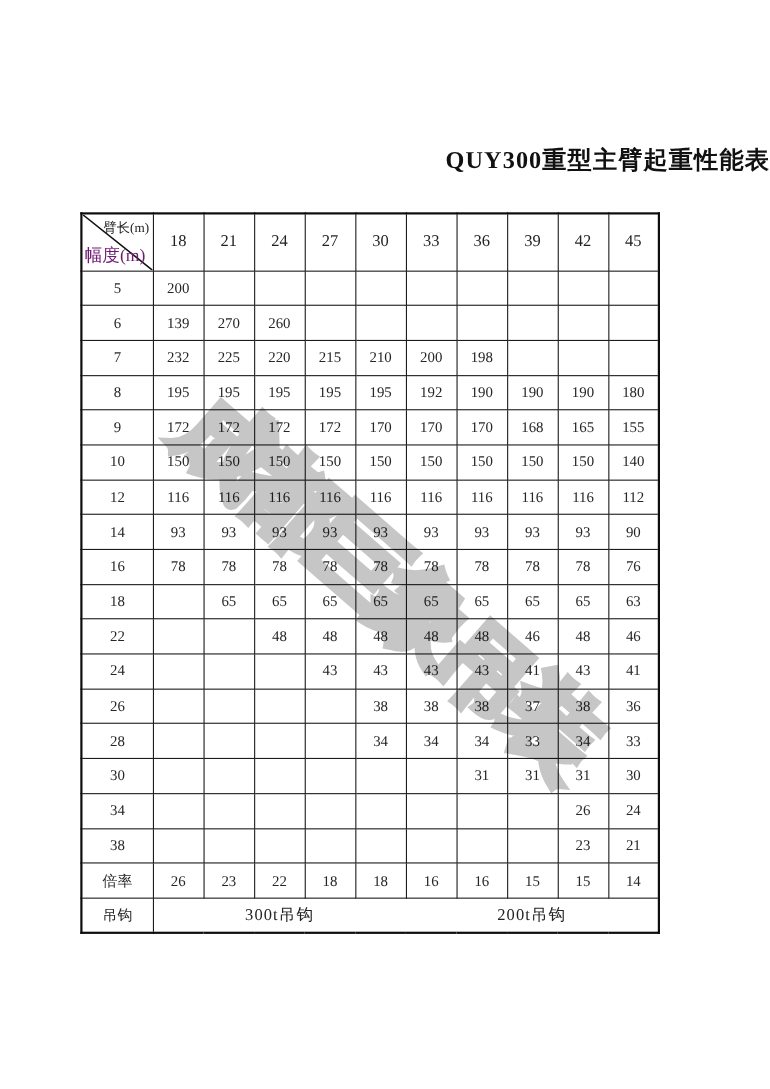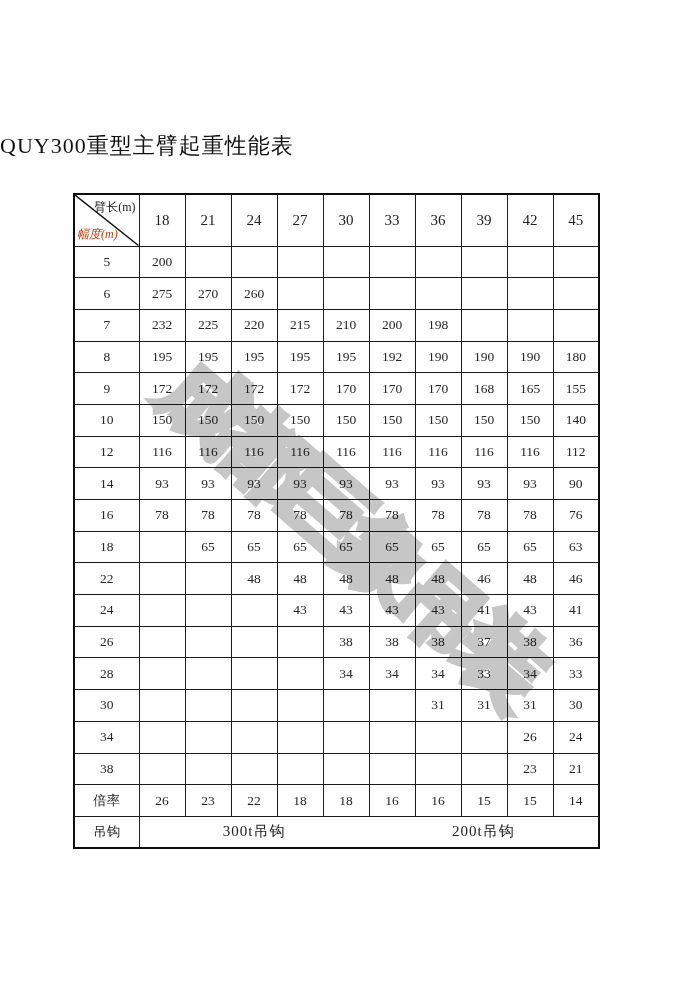--- a/index.html
+++ b/index.html
@@ -9,23 +9,23 @@
     font-family:"Liberation Serif","DejaVu Serif",serif;
     color:#1f1f1f;
     position:relative;
     overflow:hidden;
   }
   .page { position:absolute; inset:0; background:#fff; }
 
   .doc-title {
     position:absolute;
     top:131px; left:0; width:100%;
-    text-align:left;
+    text-align:right;
     font-size:22px;
-    font-weight:400;
+    font-weight:700;
     letter-spacing:1px;
     color:#111;
   }
 
   table.perf {
     position:absolute;
     left:73px; top:193px;
     width:525px;
     border-collapse:collapse;
     table-layout:fixed;
@@ -50,21 +50,21 @@
 
   th.corner { position:relative; }
   th.corner svg { position:absolute; inset:0; width:100%; height:100%; }
   th.corner line { stroke:#111; stroke-width:1.4; vector-effect:non-scaling-stroke; }
   .corner-top {
     position:absolute; top:4px; right:3px;
     font-size:12px; color:#222; white-space:nowrap;
   }
   .corner-bottom {
     position:absolute; bottom:3px; left:2px;
-    font-size:12px; color:#c2410c; white-space:nowrap;font-style:italic;
+    font-size:16px; color:#701a75; white-space:nowrap;
   }
 
   td.hook-cell > div {
     display:flex; width:100%;
   }
   td.hook-cell span {
     flex:1; text-align:center;
     font-size:15px; color:#222; letter-spacing:1px;
   }
 
@@ -137,21 +137,21 @@
           <td class="cell-num"></td>
           <td class="cell-num"></td>
           <td class="cell-num"></td>
           <td class="cell-num"></td>
           <td class="cell-num"></td>
           <td class="cell-num"></td>
           <td class="cell-num"></td>
         </tr>
         <tr class="data-row">
           <th class="row-label">6</th>
-          <td class="cell-num">275</td>
+          <td class="cell-num">139</td>
           <td class="cell-num">270</td>
           <td class="cell-num">260</td>
           <td class="cell-num"></td>
           <td class="cell-num"></td>
           <td class="cell-num"></td>
           <td class="cell-num"></td>
           <td class="cell-num"></td>
           <td class="cell-num"></td>
           <td class="cell-num"></td>
         </tr>

